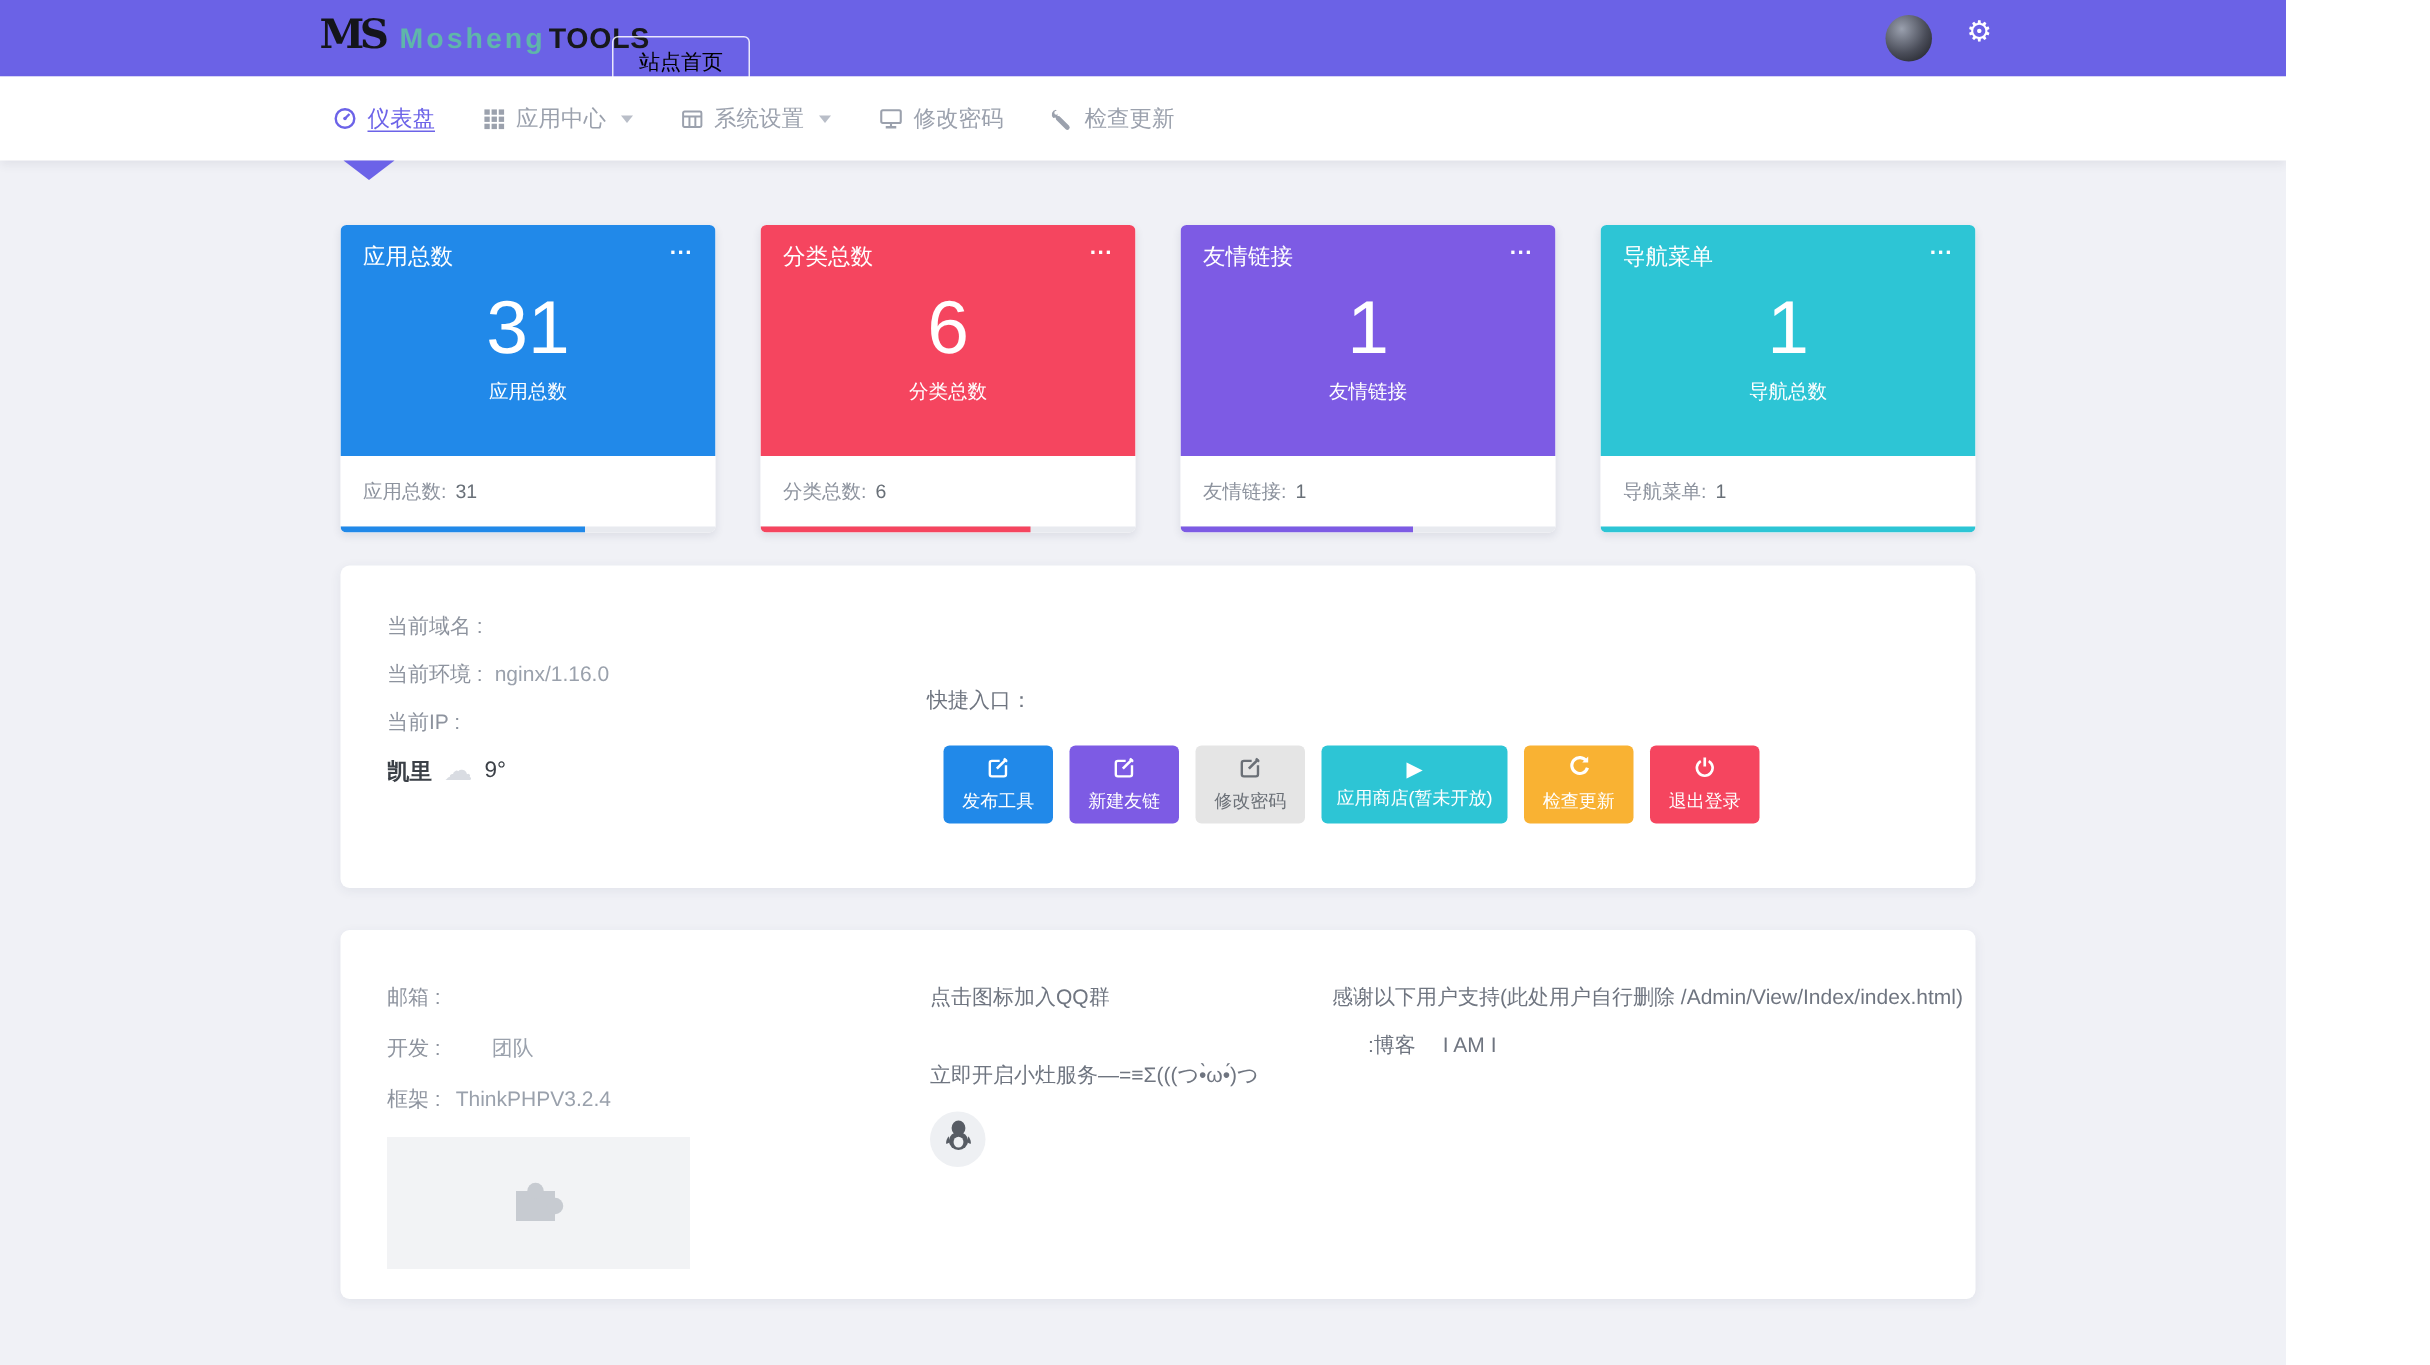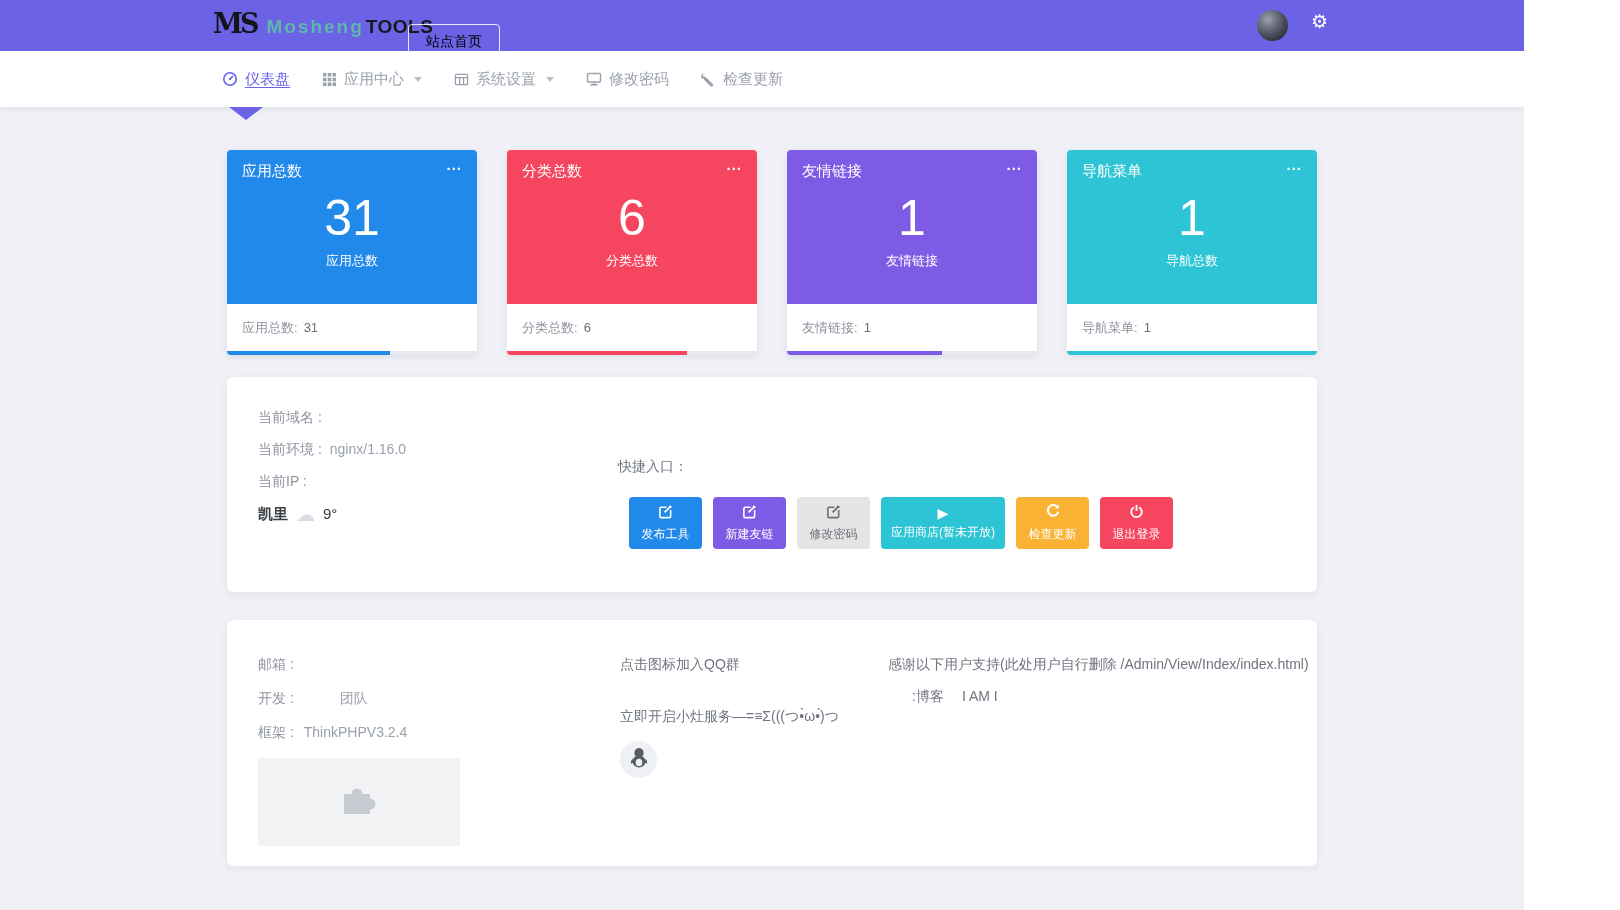--- a/index.html
+++ b/index.html
@@ -62,21 +62,21 @@
   .quick-buttons { display:flex; gap:11px; margin-left:11px; }
   .qbtn { min-width:73px; height:52px; border:none; border-radius:4px; color:#fff; font-size:12px;
     display:flex; flex-direction:column; align-items:center; justify-content:center; gap:4px;
     padding:0 10px; cursor:pointer; font-family:inherit; }
   .qbtn .play-glyph { font-size:14px; line-height:1; font-family:"DejaVu Sans", sans-serif; }
 
   .about-panel { top:620px; height:246px; }
   .about-col1 { position:absolute; left:31px; top:36px; }
   .about-row { font-size:14px; color:#8d939e; margin-bottom:16px; display:flex; }
   .about-value { margin-left:10px; color:#9aa1ac; }
-  .dev-value { margin-left:46px; }
+  .dev-value { margin-left:34px; }
   .broken-img { margin-top:9px; width:202px; height:88px; background:#f2f3f5;
     display:flex; align-items:center; justify-content:center; }
   .about-col2 { position:absolute; left:393px; top:36px; }
   .qq-join-text { font-size:14px; color:#6f7580; }
   .service-text { font-size:14px; color:#6f7580; margin-top:34px; }
   .qq-icon-wrap { margin-top:15px; width:37px; height:37px; border-radius:50%; background:#eef0f3;
     display:flex; align-items:center; justify-content:center; cursor:pointer; }
   .about-col3 { position:absolute; left:661px; top:36px; }
   .thanks-text { font-size:14px; color:#6f7580; }
   .blog-row { margin-top:14px; margin-left:24px; font-size:14px; color:#6f7580; display:flex; gap:18px; }

